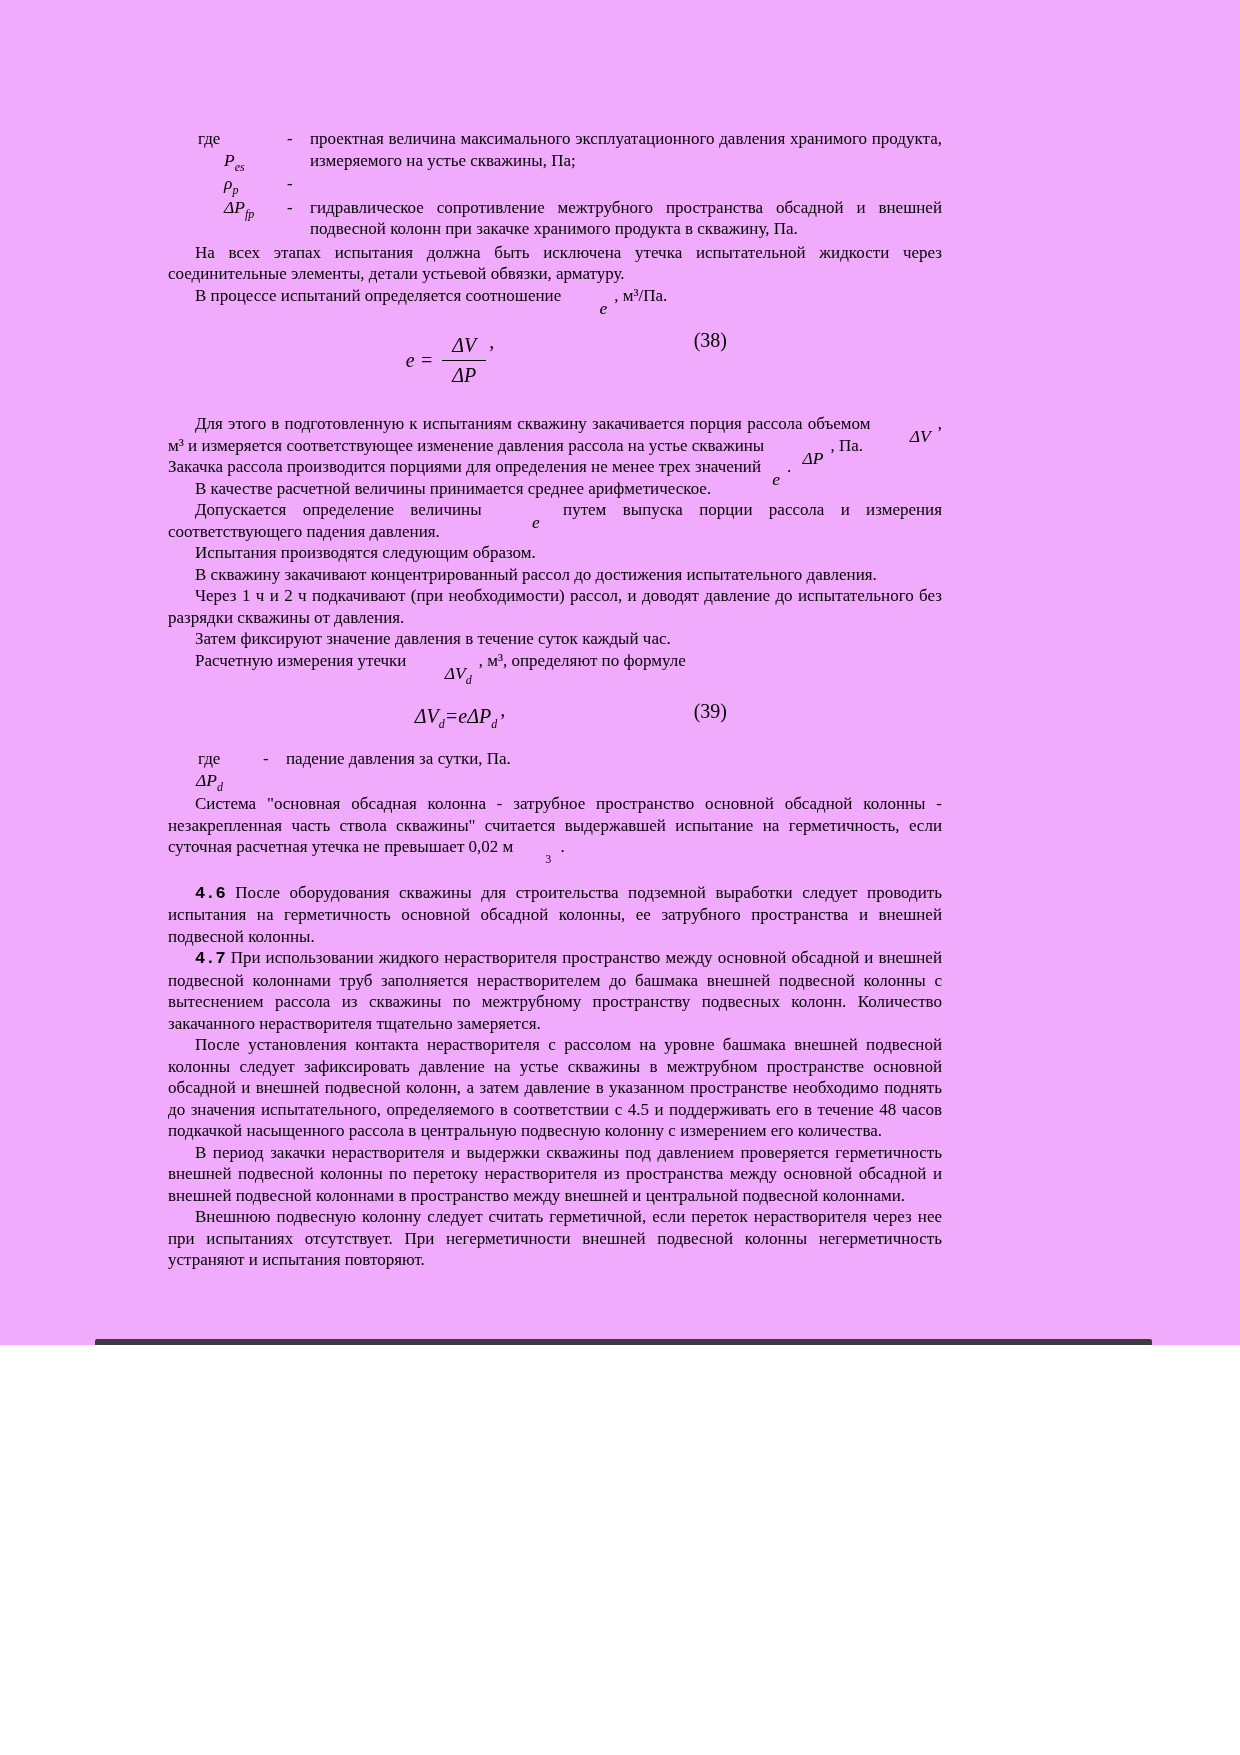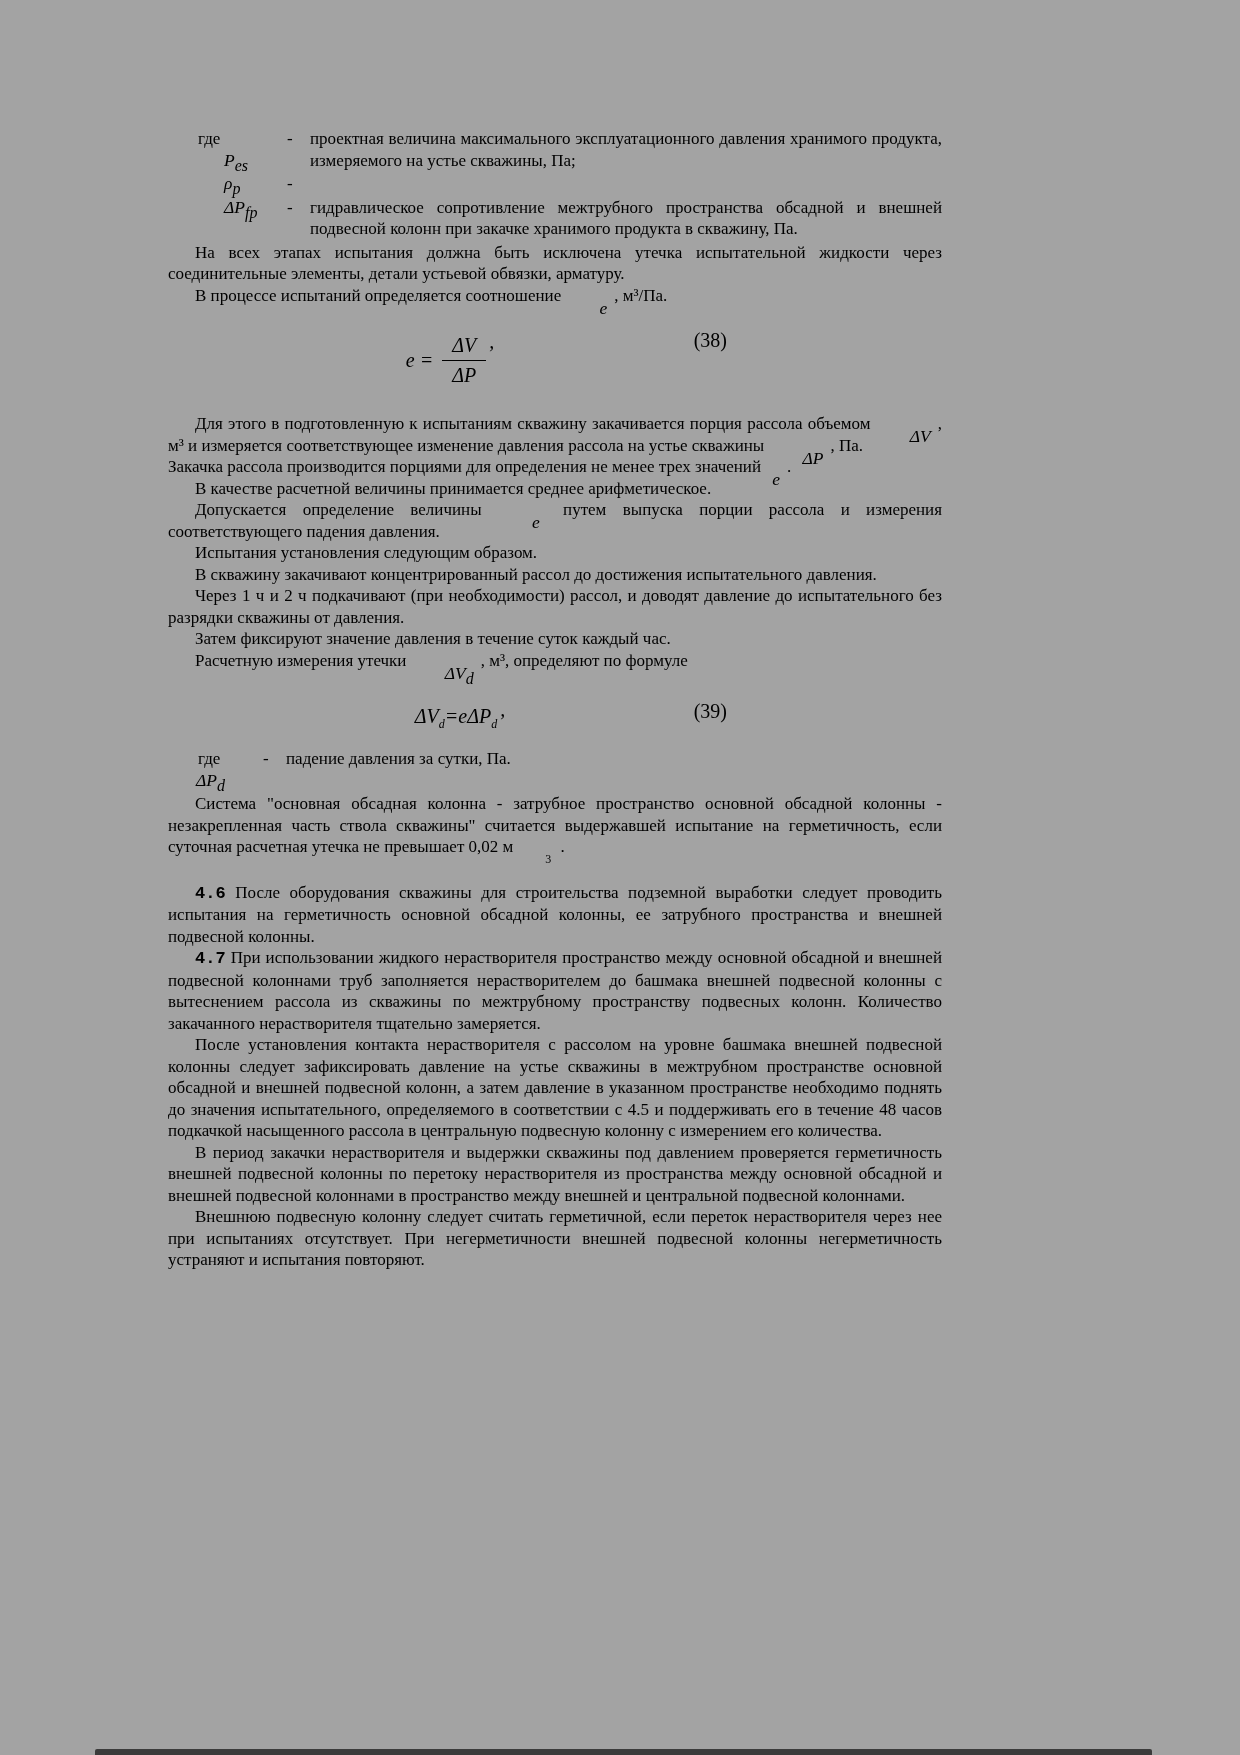--- a/index.html
+++ b/index.html
@@ -5,22 +5,22 @@
 <style>
   html, body { margin: 0; padding: 0; }
   body {
     background: #ffffff;
     font-family: "Liberation Serif", "DejaVu Serif", serif;
     color: #000000;
   }
   .page {
     position: relative;
     width: 1240px;
-    height: 1755px;
-    background: #a3a3a3;
+    height: 1345px;
+    background: #f0abfc;
     overflow: hidden;
   }
   .content {
     position: absolute;
     left: 168px;
     top: 128px;
     width: 774px;
     font-size: 17px;
     line-height: 21.5px;
   }
@@ -41,21 +41,21 @@
     padding-left: 56px;
     font-style: italic;
     font-size: 17.5px;
   }
   .def-row.narrow .def-sym { padding-left: 28px; }
   .def-dash { width: 23px; flex: 0 0 23px; }
   .def-text { flex: 1 1 auto; text-align: justify; }
   .def-row { margin-bottom: 2px; }
 
   sub.sym-sub {
-    font-size: 16px;
+    font-size: 12px;
     font-style: italic;
     line-height: 0;
   }
 
   
   .math-drop {
     display: inline-block;
     position: relative;
     top: 13px;
     font-style: italic;
@@ -153,21 +153,21 @@
             <span class="frac-den">ΔP</span>
           </span>
           <span class="f-comma">,</span>
         </div>
         <span class="f-number">(38)</span>
       </div>
       <p class="para indent"><span class="run">Для этого в подготовленную к испытаниям скважину закачивается порция рассола объемом </span><span class="math-drop">ΔV</span><span class="run">, м³ и измеряется соответствующее изменение давления рассола на устье скважины </span><span class="math-drop">ΔP</span><span class="run">, Па.</span></p>
       <p class="para"><span class="run">Закачка рассола производится порциями для определения не менее трех значений </span><span class="math-drop">e</span><span class="run">.</span></p>
       <p class="para indent"><span class="run">В качестве расчетной величины принимается среднее арифметическое.</span></p>
       <p class="para indent"><span class="run">Допускается определение величины </span><span class="math-drop">e</span><span class="run"> путем выпуска порции рассола и измерения соответствующего падения давления.</span></p>
-      <p class="para indent"><span class="run">Испытания установления следующим образом.</span></p>
+      <p class="para indent"><span class="run">Испытания производятся следующим образом.</span></p>
       <p class="para indent"><span class="run">В скважину закачивают концентрированный рассол до достижения испытательного давления.</span></p>
       <p class="para indent"><span class="run">Через 1 ч и 2 ч подкачивают (при необходимости) рассол, и доводят давление до испытательного без разрядки скважины от давления.</span></p>
       <p class="para indent"><span class="run">Затем фиксируют значение давления в течение суток каждый час.</span></p>
       <p class="para indent"><span class="run">Расчетную измерения утечки </span><span class="math-drop">ΔV<sub class="sym-sub">d</sub></span><span class="run">, м³, определяют по формуле</span></p>
       <div class="formula-block eq39">
         <div class="formula-inner">
           <span class="eq-part">ΔV<sub class="sym-sub">d</sub></span>
           <span class="eq-part"> = </span>
           <span class="eq-part">eΔP<sub class="sym-sub">d</sub></span>
           <span class="eq-comma">,</span>

